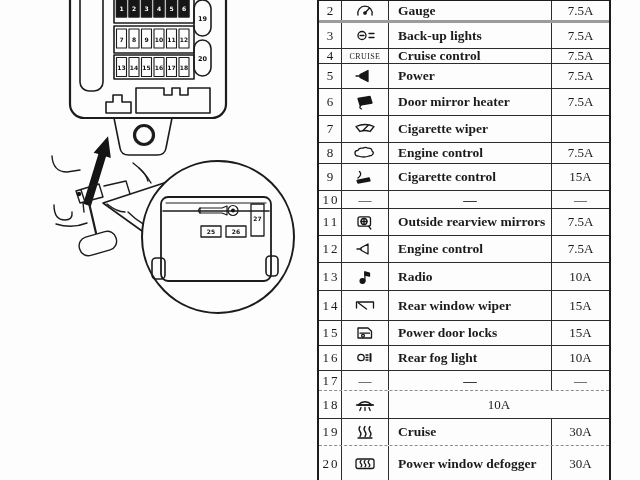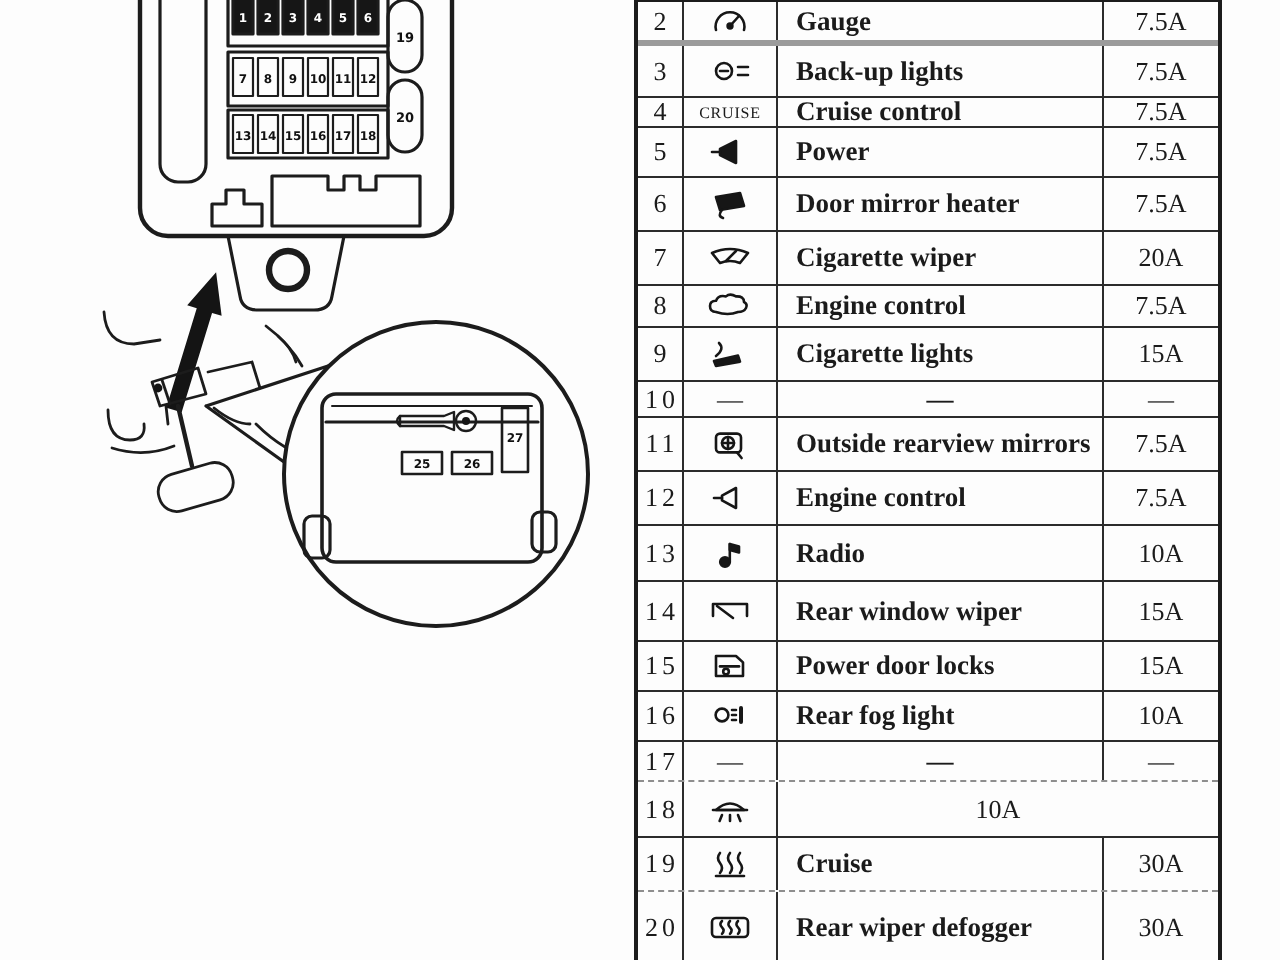--- a/index.html
+++ b/index.html
@@ -215,41 +215,40 @@
     </div>
     <div class="frow" style="height: 27px;">
       <div class="fcell num">7</div>
       <div class="fcell icon">
         <svg width="26" height="16" viewBox="0 0 26 16" fill="none" stroke="#161616" stroke-width="1.3" stroke-linecap="round" stroke-linejoin="round">
           <path d="M4,5.5 Q13,1.5 22,5.5 L18,10.5 Q13,8.5 8,10.5 Z"></path>
           <line x1="11" y1="9.5" x2="16" y2="4.5"></line>
         </svg>
       </div>
       <div class="fcell desc">Cigarette wiper</div>
-      <div class="fcell amp">20A</div>
     </div>
     <div class="frow" style="height: 21px;">
       <div class="fcell num">8</div>
       <div class="fcell icon">
         <svg width="26" height="16" viewBox="0 0 26 16" fill="none" stroke="#161616" stroke-width="1.3" stroke-linecap="round" stroke-linejoin="round">
           <path d="M6,11 Q3,11 3,8 Q3,5.4 6,5.4 Q7,2.4 11,3.2 Q13,1.4 16,3.2 Q20,3 20,6 Q22,7 21,9 Q20,11 17,11 Q12,13 6,11 Z"></path>
         </svg>
       </div>
       <div class="fcell desc">Engine control</div>
       <div class="fcell amp">7.5A</div>
     </div>
     <div class="frow" style="height: 27px;">
       <div class="fcell num">9</div>
       <div class="fcell icon">
         <svg width="26" height="16" viewBox="0 0 26 16" fill="none" stroke="#161616" stroke-width="1.3" stroke-linecap="round" stroke-linejoin="round">
           <path d="M5,11.5 L17,8.8 L18,11.8 L6,14 Z" fill="#161616"></path>
           <path d="M6,9 q4.5,-3.5 1.5,-6.5"></path>
         </svg>
       </div>
-      <div class="fcell desc">Cigarette lights</div>
+      <div class="fcell desc">Cigarette control</div>
       <div class="fcell amp">15A</div>
     </div>
     <div class="frow" style="height: 18px;">
       <div class="fcell num">10</div>
       <div class="fcell icon">
         <span class="dash-glyph">—</span>
       </div>
       <div class="fcell desc center">—</div>
       <div class="fcell amp">—</div>
     </div>
@@ -359,16 +358,16 @@
     <div class="frow" style="height: 35px;">
       <div class="fcell num">20</div>
       <div class="fcell icon">
         <svg width="26" height="16" viewBox="0 0 26 16" fill="none" stroke="#161616" stroke-width="1.3" stroke-linecap="round" stroke-linejoin="round">
           <rect x="4" y="3" width="18" height="9.5" rx="2"></rect>
           <path d="M9,4.5 q-1.6,1.6 0,3.2 q1.6,1.6 0,3.2"></path>
           <path d="M13,4.5 q-1.6,1.6 0,3.2 q1.6,1.6 0,3.2"></path>
           <path d="M17,4.5 q-1.6,1.6 0,3.2 q1.6,1.6 0,3.2"></path>
         </svg>
       </div>
-      <div class="fcell desc">Rear wiper defogger</div>
+      <div class="fcell desc">Power window defogger</div>
       <div class="fcell amp">30A</div>
     </div>
   </div>
 
 </body></html>

